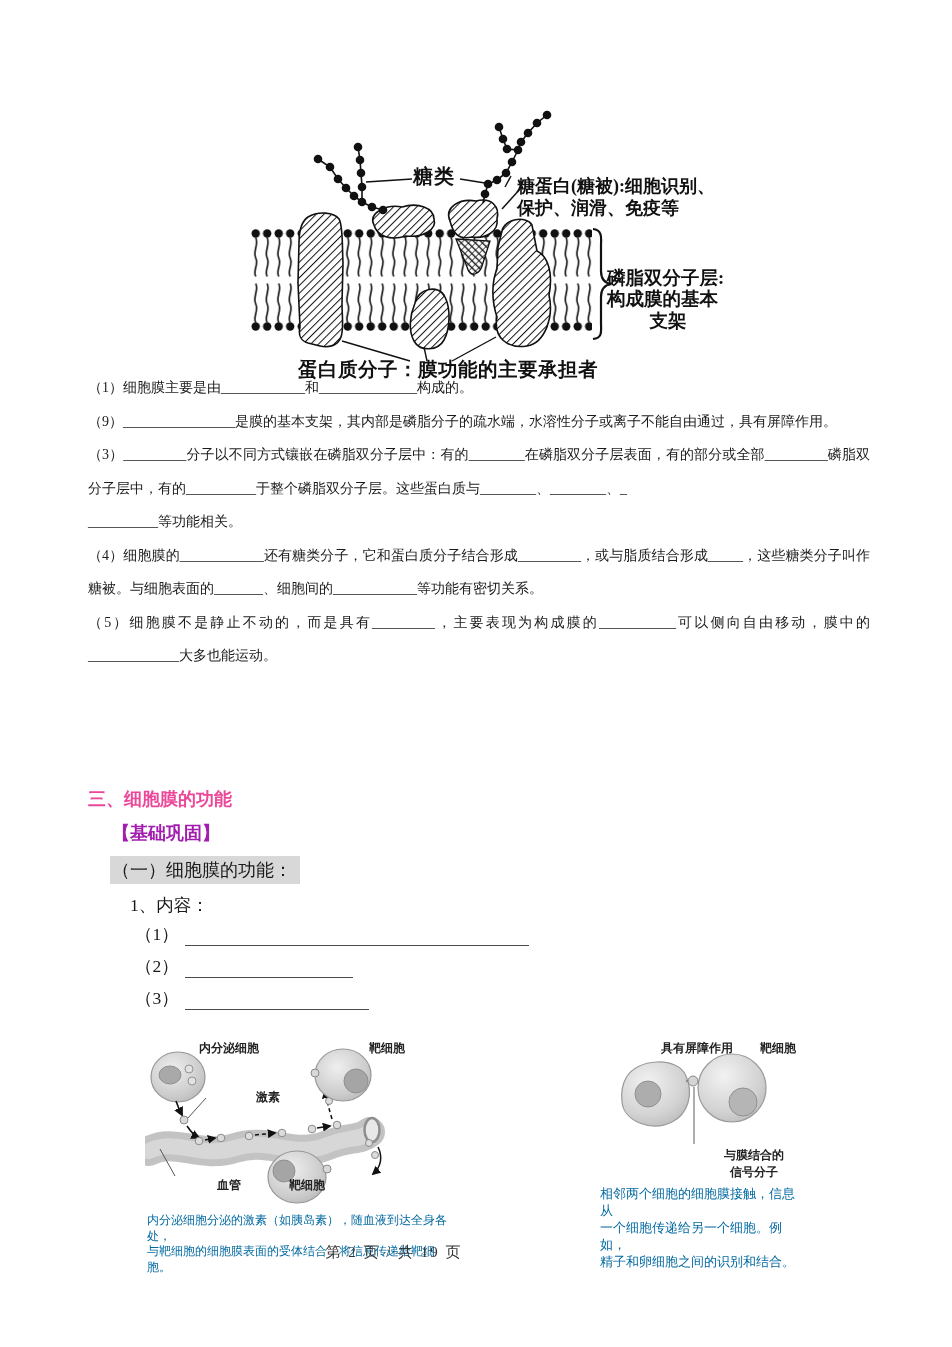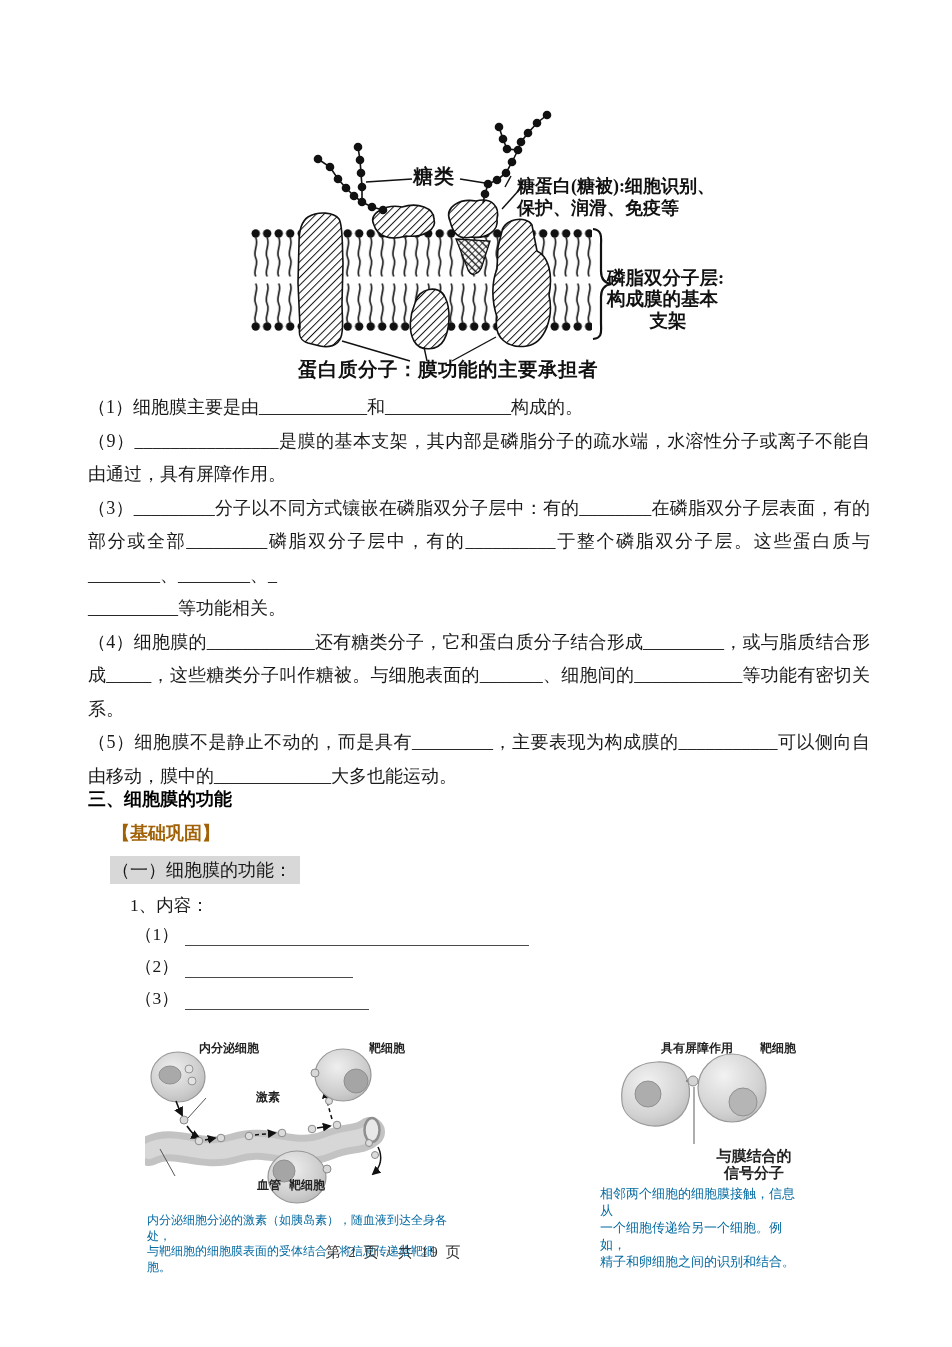--- a/index.html
+++ b/index.html
@@ -11,45 +11,45 @@
   
   .diagram{position:absolute;left:240px;top:103px;width:512px;height:300px;}
   .diagram svg{position:absolute;left:0;top:0;}
   .dlabel{position:absolute;font-weight:bold;color:#111;line-height:1.15;}
   .lbl-carb{left:173px;top:62px;font-size:20px;letter-spacing:1px;}
   .lbl-glyco{left:277px;top:72px;font-size:18px;line-height:22px;white-space:pre-line;}
   .lbl-phos{left:367px;top:143px;font-size:18.5px;line-height:21.5px;width:122px;white-space:pre-line;}
   .lbl-phos-last{display:block;text-align:center;}
   .lbl-protein{left:58px;top:256px;font-size:19.5px;letter-spacing:0.5px;}
   
-  .questions{position:absolute;left:88px;top:391px;width:782px;
-    font-size:18px;line-height:33.5px;text-align:justify;}
+  .questions{position:absolute;left:88px;top:371px;width:782px;
+    font-size:14px;line-height:33.5px;text-align:justify;}
   .questions p{margin:0;padding:0;}
   
   .sec-title{position:absolute;left:88px;top:787px;font-family:"Liberation Sans","DejaVu Sans",sans-serif;
-    font-weight:bold;font-size:18px;color:#000000;}
+    font-weight:bold;font-size:18px;color:#ec4899;}
   .sec-basics{position:absolute;left:112px;top:821px;font-family:"Liberation Sans","DejaVu Sans",sans-serif;
-    font-weight:bold;font-size:18px;color:#a16207;}
+    font-weight:bold;font-size:18px;color:#a21caf;}
   .sec-sub{position:absolute;left:110px;top:856px;font-size:18px;padding:2px 8px 2px 2px;}
   .sec-content{position:absolute;left:130px;top:893px;font-size:17.5px;}
   .fill-item{position:absolute;left:135px;font-size:17.5px;}
   .fill-item .num{vertical-align:bottom;}
   .blank-line{display:inline-block;border-bottom:1.5px solid #4a4a4a;height:20px;margin-left:6px;vertical-align:bottom;}
   .bl-1{width:344px;} .bl-2{width:168px;} .bl-3{width:184px;}
   
   .fig{position:absolute;}
   .fig-left{left:145px;top:1035px;width:305px;height:215px;}
   .fig-right{left:600px;top:1035px;width:200px;height:215px;}
   .flabel{position:absolute;font-family:"Liberation Sans","DejaVu Sans",sans-serif;
     font-weight:bold;font-size:12px;color:#222;white-space:pre-line;padding-left:48px;}
   .fcaption{position:absolute;font-family:"Liberation Sans","DejaVu Sans",sans-serif;
     font-weight:normal;color:#0369a1;white-space:pre-line;}
   .fig-left .fcaption{left:2px;top:178px;font-size:12px;line-height:15.5px;}
   .fig-right .fcaption{left:0px;top:150px;font-size:13px;line-height:17px;}
-  .lbl-molecule{left:68px;top:112px;font-size:15px;line-height:17px;text-align:center;width:76px;}
+  .lbl-molecule{left:68px;top:112px;font-size:12px;line-height:17px;text-align:center;width:76px;}
   
   .footer{position:absolute;left:0;top:1243px;width:788px;text-align:center;
     font-size:15px;color:#333;letter-spacing:2px;}
 </style>
 </head>
 <body>
 
 <div class="diagram">
   <svg width="512" height="300" viewBox="0 0 512 300">
     <defs>
@@ -220,21 +220,21 @@
     <path d="M233 112 C238 122 236 132 228 139" fill="none" stroke="#111" stroke-width="1.5" marker-end="url(#ahA)"></path>
     <ellipse cx="152" cy="142" rx="29" ry="26" fill="url(#cellgA)" stroke="#979797" stroke-width="1.2"></ellipse>
     <circle cx="139" cy="136" r="11" fill="#a5a5a5" stroke="#8f8f8f"></circle>
     <circle cx="182" cy="134" r="4" fill="#d8d8d8" stroke="#8a8a8a"></circle>
 
     <line x1="30" y1="141" x2="15" y2="114" stroke="#555" stroke-width="1"></line>
   </svg>
   <div class="flabel" style="left:6px;top:5px;">内分泌细胞</div>
   <div class="flabel" style="left:176px;top:5px;">靶细胞</div>
   <div class="flabel" style="left:63px;top:54px;">激素</div>
-  <div class="flabel" style="left:24px;top:142px;margin-left:40px;">血管</div>
+  <div class="flabel" style="left:24px;top:142px;">血管</div>
   <div class="flabel" style="left:96px;top:142px;">靶细胞</div>
   <div class="fcaption">内分泌细胞分泌的激素（如胰岛素），随血液到达全身各处，
 与靶细胞的细胞膜表面的受体结合，将信息传递给靶细胞。</div>
 </div>
 
 <div class="fig fig-right">
   <svg width="200" height="110" viewBox="0 0 200 110" style="position:absolute;left:0;top:15px;">
     <defs>
       <radialGradient id="cellgB" cx="38%" cy="32%" r="82%">
         <stop offset="0%" stop-color="#f2f2f2"></stop>

